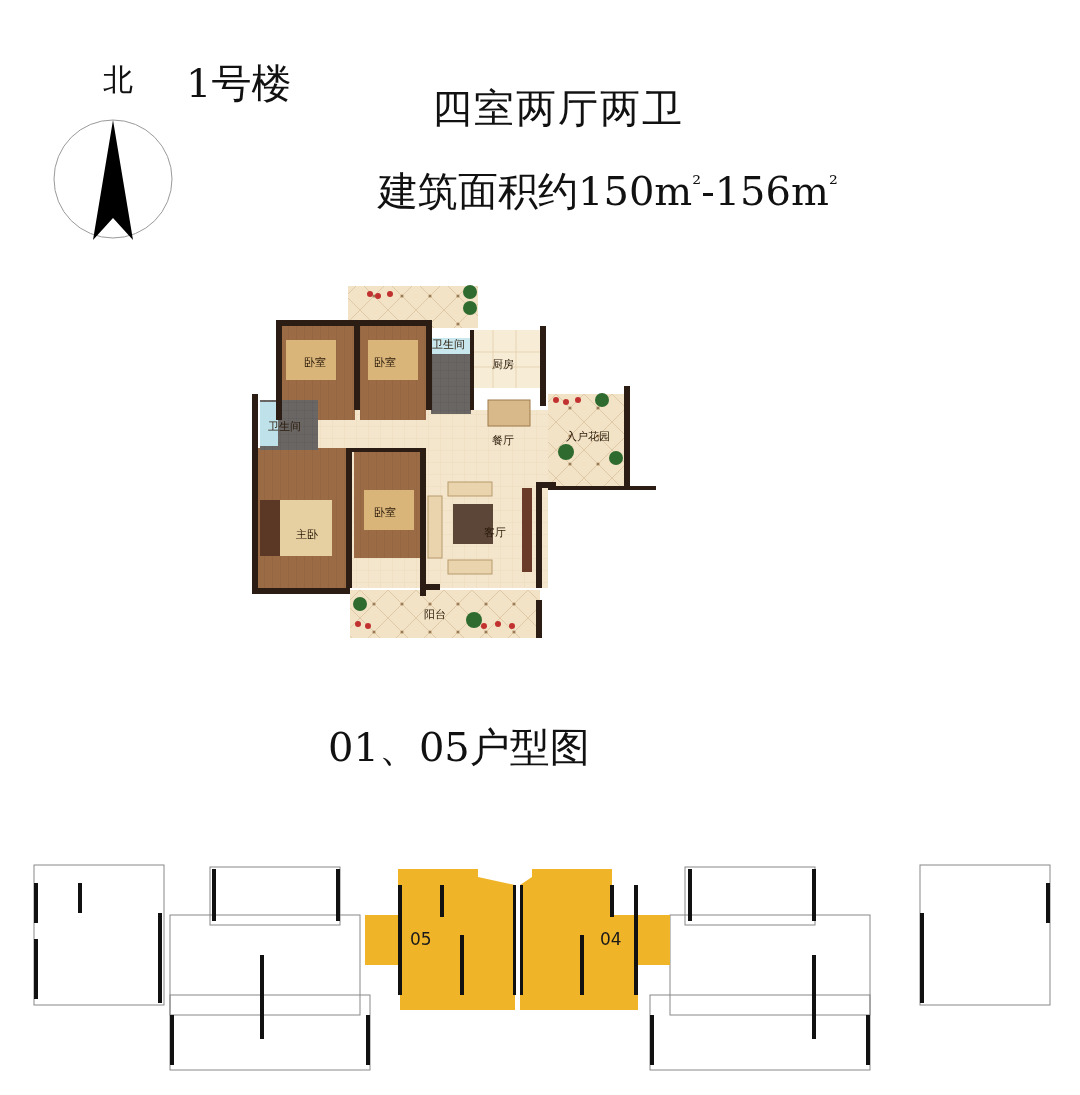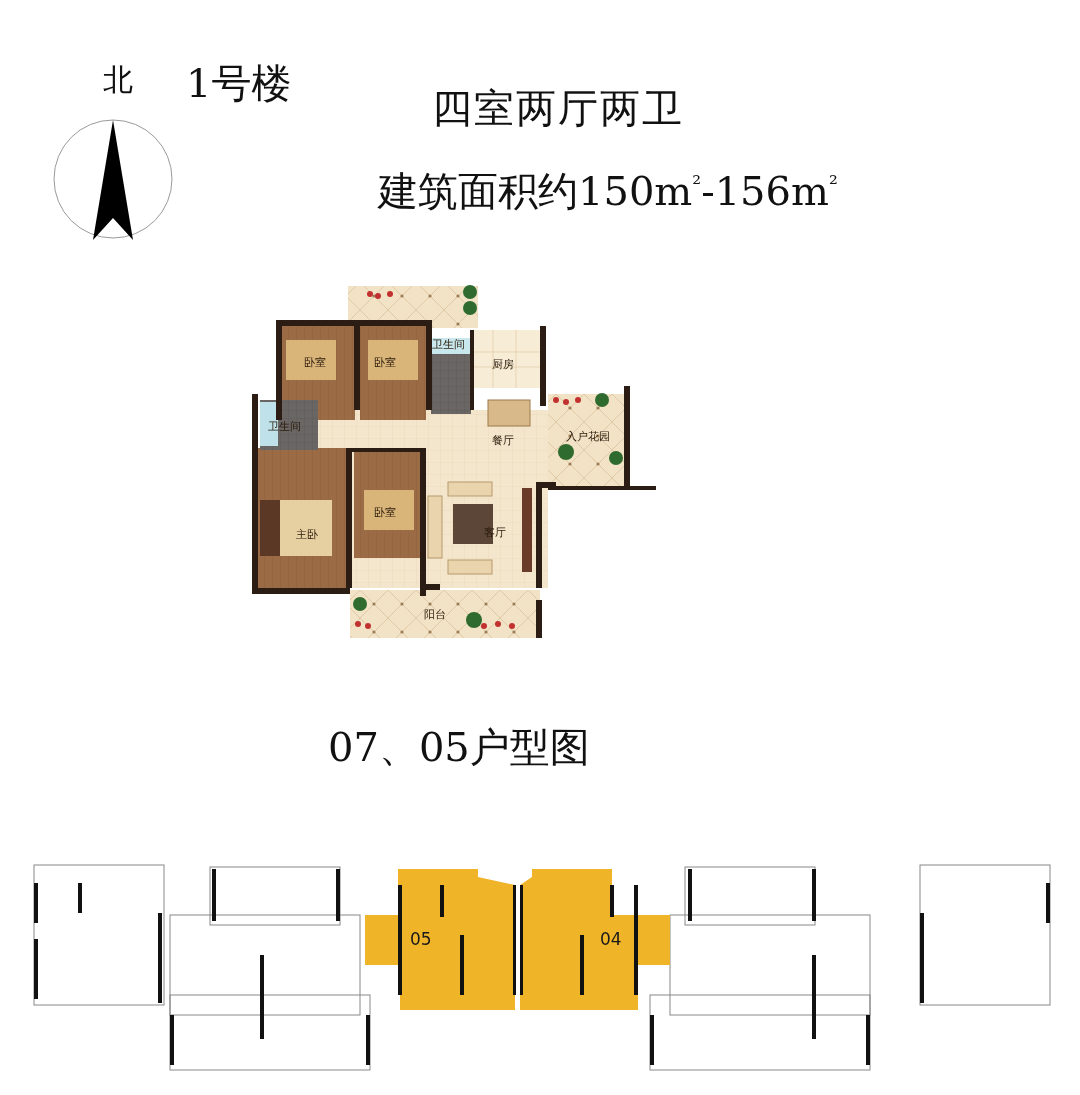--- a/index.html
+++ b/index.html
@@ -137,21 +137,21 @@
   <text class="room-label" x="244" y="86">厨房</text>
   <text class="room-label" x="20" y="148">卫生间</text>
   <text class="room-label" x="244" y="162">餐厅</text>
   <text class="room-label" x="318" y="158">入户花园</text>
   <text class="room-label" x="48" y="256">主卧</text>
   <text class="room-label" x="126" y="234">卧室</text>
   <text class="room-label" x="236" y="254">客厅</text>
   <text class="room-label" x="176" y="336">阳台</text>
 </svg>
 
-<div class="abs t-units">07、05户型图</div>
+<div class="abs t-units">01、05户型图</div>
 
 <svg class="abs keyplan" viewBox="0 0 1050 230">
   <g fill="none" stroke="#888" stroke-width="1">
 
     <rect x="14" y="10" width="130" height="140"></rect>
     <rect x="150" y="60" width="190" height="100"></rect>
     <rect x="190" y="12" width="130" height="58"></rect>
     <rect x="150" y="140" width="200" height="75"></rect>
 
     <rect x="900" y="10" width="130" height="140"></rect>

